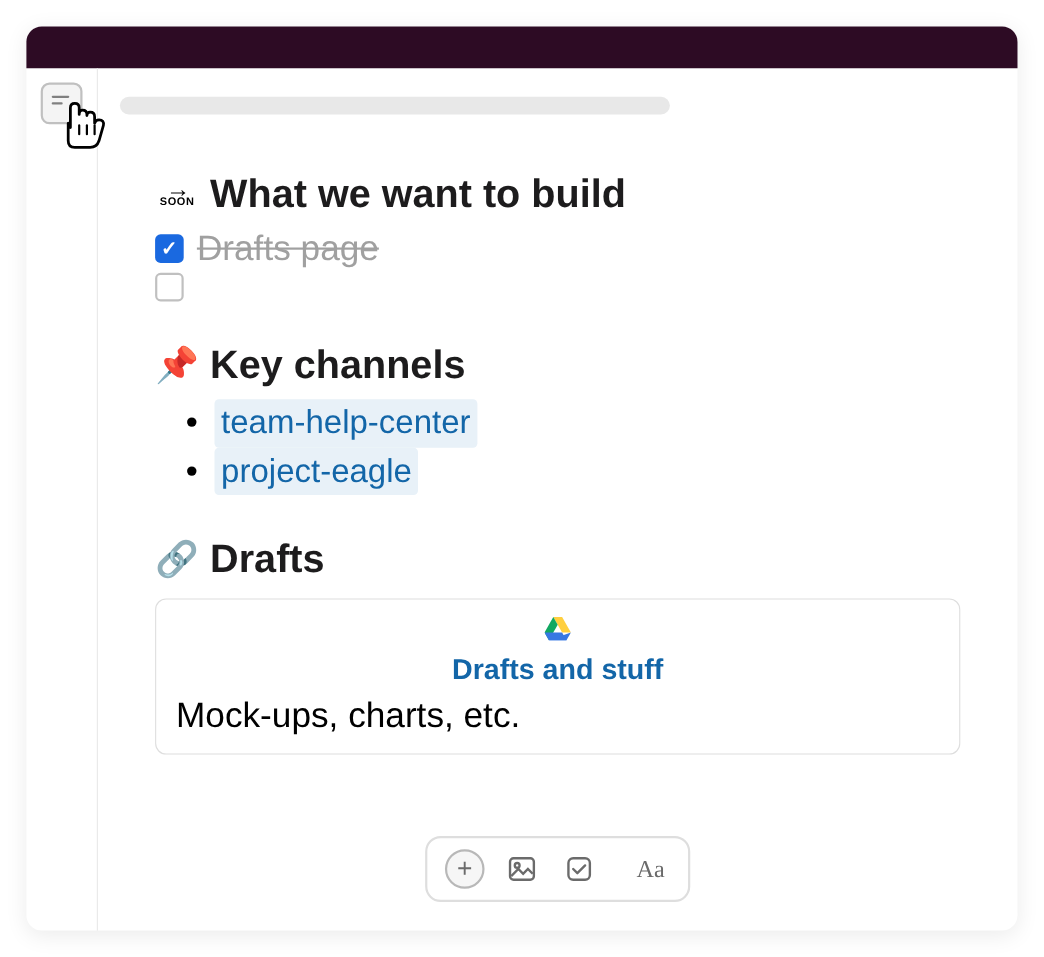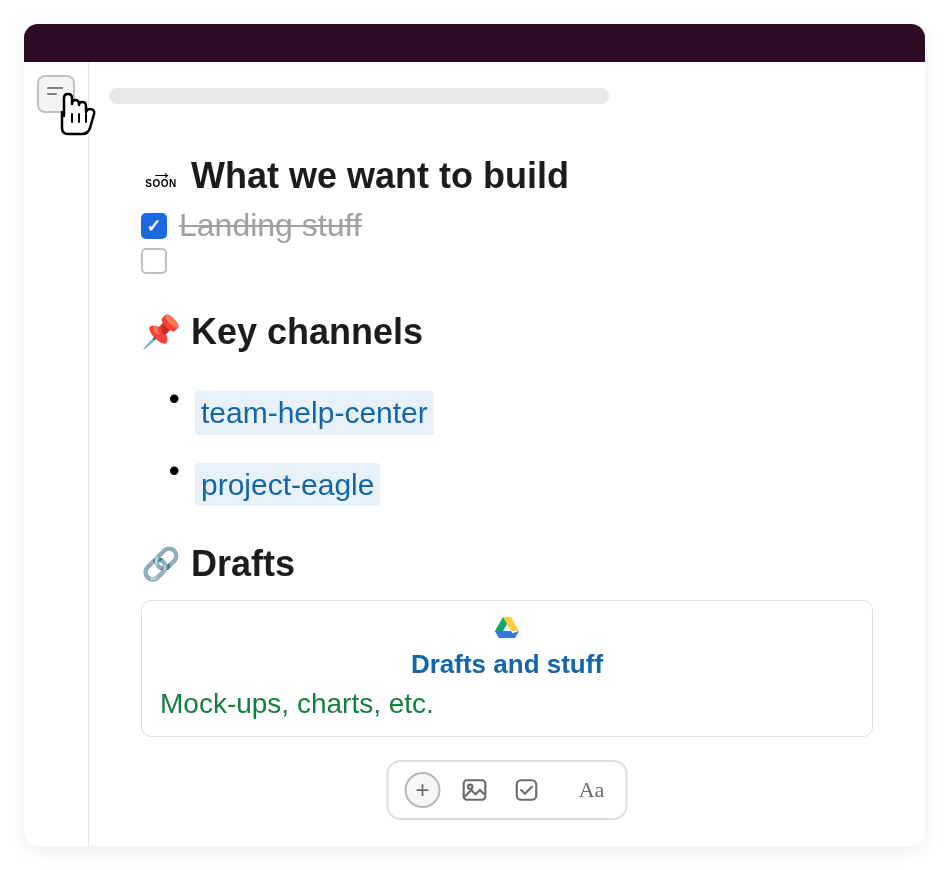--- a/index.html
+++ b/index.html
@@ -197,21 +197,20 @@
       width: 26px;
       font-weight: bold;
       color: #000;
     }
     .channel-link {
       background: #e8f1f8;
       color: #1366a8;
       padding: 0 6px;
       border-radius: 4px;
       cursor: pointer;
-      margin-top: 28px;
     }
     .link-emoji {
       font-size: 32px;
       filter: grayscale(0.3);
       display: inline-block;
       width: 40px;
     }
     .link-card {
       border: 1px solid #dedede;
       border-radius: 10px;
@@ -229,22 +228,22 @@
     .gdrive-icon {
       width: 24px;
       height: 22px;
     }
     .link-card-title {
       font-size: 26px;
       font-weight: 700;
       color: #1366a8;
     }
     .link-card-desc {
-      font-size: 28px;
-      color: #15803d;
+      font-size: 32px;
+      color: #000000;
     }
     .bottom-toolbar {
       position: absolute;
       bottom: 26px;
       left: 50%;
       transform: translateX(-50%);
       display: flex;
       align-items: center;
       gap: 16px;
       border: 2px solid #dedede;
@@ -304,21 +303,21 @@
             <span class="soon-arrow">→</span>
             <span class="soon-text">SOON</span>
           </span>
           <span>What we want to build</span>
         </div>
         <div class="checklist">
           <div class="check-item">
             <div class="checkbox checked">
               <span class="checkmark">✓</span>
             </div>
-            <span class="completed-text">Landing stuff</span>
+            <span class="completed-text">Drafts page</span>
           </div>
           <div class="check-item">
             <div class="checkbox unchecked"></div>
           </div>
         </div>
 
         <div class="section-heading">
           <span class="pushpin-emoji">📌</span>
           <span>Key channels</span>
         </div>

